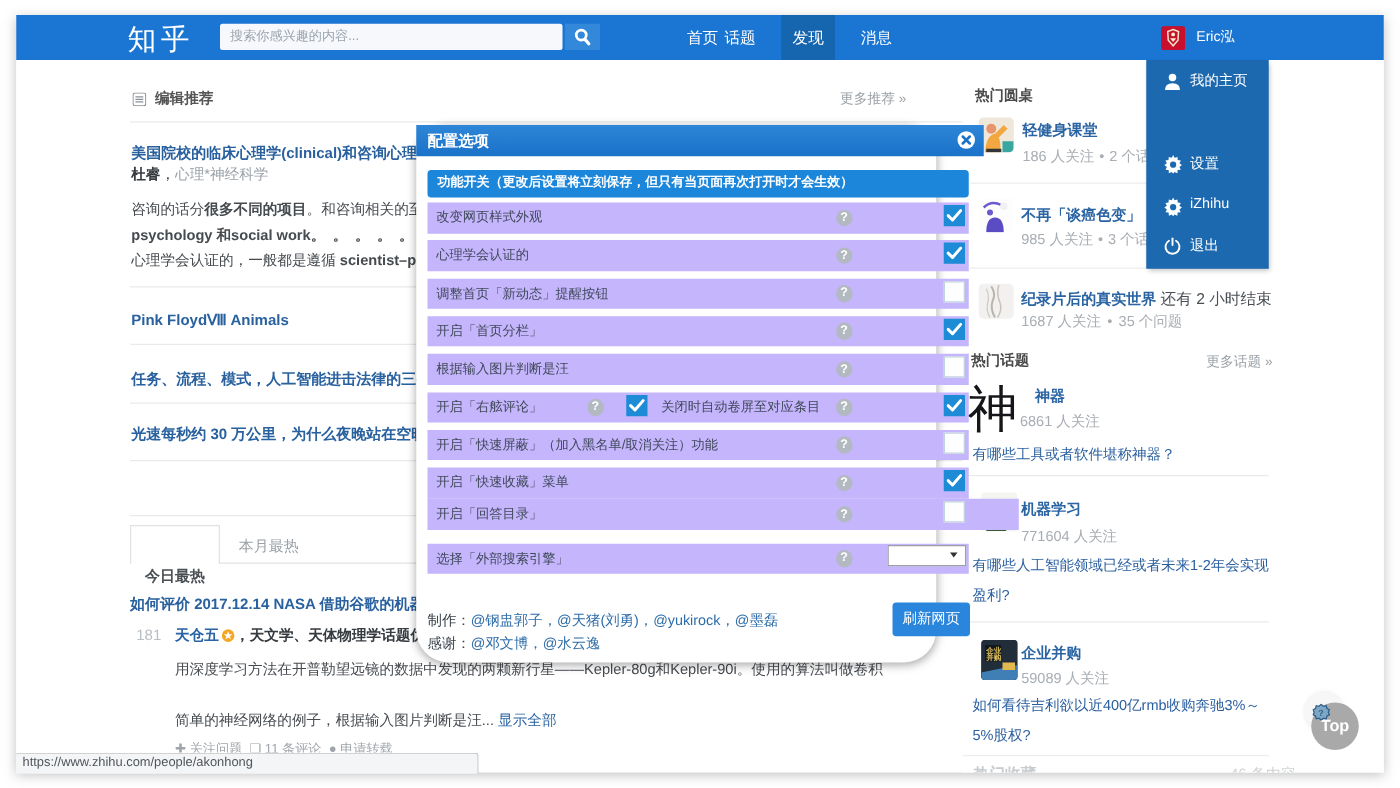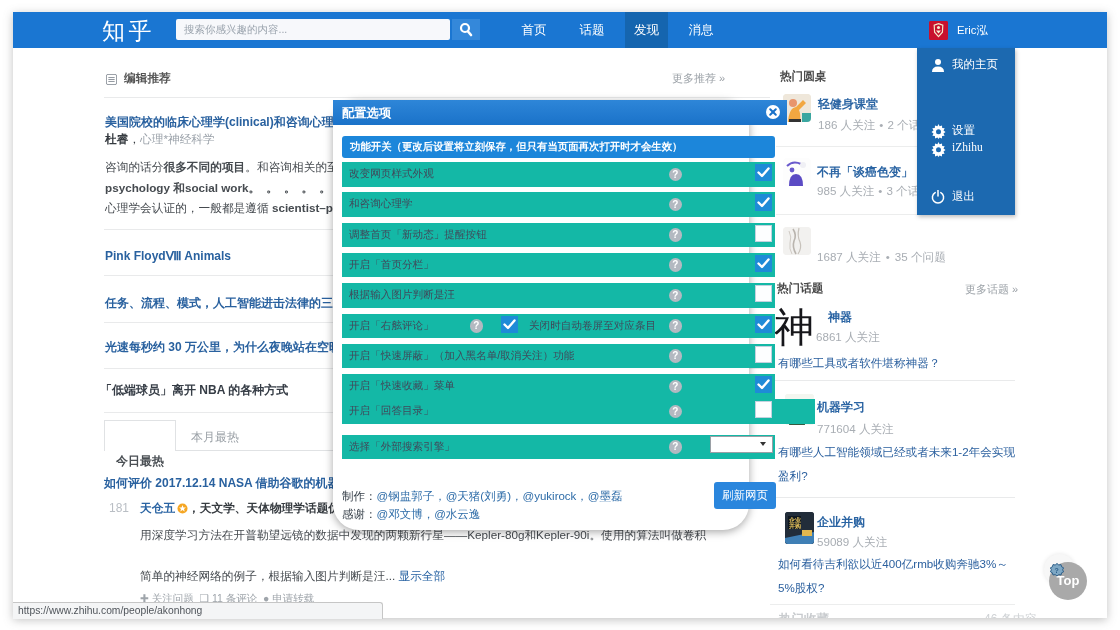--- a/index.html
+++ b/index.html
@@ -33,21 +33,21 @@
 .body-txt{color:#464b50;font-size:11.7px;}
 
 #side{left:770px;top:48px;width:337px;height:570px;overflow:hidden;background:#fff;}
 #side .abs{position:absolute;}
 .sb-blue{color:#2a64a3;font-weight:bold;font-size:12px;}
 .sb-gray{color:#a8adb3;font-size:11.6px;}
 
 #modal{left:333px;top:100px;width:416px;height:430px;background:#fff;z-index:10;
   box-shadow:0 2px 8px rgba(0,0,0,.35);border-radius:26px;}
 #mtitle{left:0;top:0;width:454px;height:25px;background:linear-gradient(#2e86d8,#1a72c9);}
-.mrow{position:absolute;left:9px;width:433px;height:24.5px;background:#14b8a6;}
+.mrow{position:absolute;left:9px;width:433px;height:24.5px;background:#c4b5fd;}
 .mrow .lbl{position:absolute;left:7px;top:5px;font-size:10.6px;color:#40495a;}
 .qmark{position:absolute;width:13.5px;height:13.5px;border-radius:50%;background:#b3b9c1;
   color:#fff;font-size:10px;font-weight:bold;text-align:center;line-height:13.5px;top:5.5px;}
 .cbox{position:absolute;width:17px;height:17px;top:2px;}
 .cbox.on{background:#1e8bd7;}
 .cbox.off{background:#fdfeff;border:1px solid #c3d2df;width:15px;height:15px;}
 .cbox svg{position:absolute;left:2px;top:3px;}
 
 #urlbar{left:13px;top:602px;width:364px;height:16px;background:#f4f5f6;border-top-right-radius:3px;
   border:1px solid #c6c6c6;border-left:none;border-bottom:none;z-index:14;
@@ -57,21 +57,21 @@
 </head>
 <body>
 <div id="page" class="abs"></div>
 <div id="nav" class="abs">
   <div id="logo" class="abs">知乎</div>
   <div id="sinput" class="abs">搜索你感兴趣的内容...</div>
   <div id="sbtn" class="abs"><svg width="28" height="21" viewBox="0 0 28 21">
         <circle cx="13" cy="9" r="4" fill="none" stroke="#fff" stroke-width="2.2"></circle>
         <line x1="16" y1="12.5" x2="19" y2="16" stroke="#fff" stroke-width="2.6" stroke-linecap="round"></line>
       </svg></div>
-  <div class="navlink abs" style="left:496px;width:50px;font-family:Liberation Serif, serif;">首页</div>
+  <div class="navlink abs" style="left:524px;width:50px;font-family:Liberation Serif, serif;">首页</div>
   <div class="navlink abs" style="left:554px;width:50px;">话题</div>
   <div class="navlink abs" style="left:612px;width:43px;background:#1565af;">发现</div>
   <div class="navlink abs" style="left:663px;width:50px;">消息</div>
   <div id="avatar" class="abs"><svg width="19" height="19" viewBox="0 0 19 19">
         <rect width="19" height="19" fill="#c8102e"></rect>
         <path d="M9.5 2.6 L13.8 4.2 L13.4 11.2 L9.5 15.6 L5.6 11.2 L5.2 4.2 Z" fill="none" stroke="#f3e6c8" stroke-width="1.2"></path>
         <circle cx="9.5" cy="6.5" r="1.5" fill="#f7efd2"></circle>
         <path d="M7 9.5 L12 9.5 L9.5 12.5 Z" fill="#f7efd2"></path>
       </svg></div>
   <div id="uname" class="abs">Eric泓</div>
@@ -84,21 +84,21 @@
       </svg>
       <span class="txt">我的主页</span>
     </div>
   <div class="dditem" style="top:66px;">
       <svg width="15" height="15" viewBox="0 0 15 15">
         <path d="M7.5 0 L8.6 2.2 L11 1.5 L11.2 4 L13.7 4.3 L12.5 6.5 L14.5 8 L12.5 9.5 L13.6 11.8 L11.1 12 L10.9 14.5 L8.6 13.6 L7.5 15 L6.4 13.6 L4.1 14.5 L3.9 12 L1.4 11.8 L2.5 9.5 L0.5 8 L2.5 6.5 L1.3 4.3 L3.8 4 L4 1.5 L6.4 2.2 Z" fill="#fff"></path>
         <circle cx="7.5" cy="7.7" r="2.5" fill="#1c69b0"></circle>
       </svg>
       <span class="txt">设置</span>
     </div>
-  <div class="dditem" style="top:84px;font-family:Liberation Serif, serif;">
+  <div class="dditem" style="top:100px;">
       <svg width="15" height="15" viewBox="0 0 15 15">
         <path d="M7.5 0 L8.6 2.2 L11 1.5 L11.2 4 L13.7 4.3 L12.5 6.5 L14.5 8 L12.5 9.5 L13.6 11.8 L11.1 12 L10.9 14.5 L8.6 13.6 L7.5 15 L6.4 13.6 L4.1 14.5 L3.9 12 L1.4 11.8 L2.5 9.5 L0.5 8 L2.5 6.5 L1.3 4.3 L3.8 4 L4 1.5 L6.4 2.2 Z" fill="#fff"></path>
         <circle cx="7.5" cy="7.7" r="2.5" fill="#1c69b0"></circle>
       </svg>
       <span class="txt">iZhihu</span>
     </div>
   <div class="dditem" style="top:132px;">
       <svg width="14" height="14" viewBox="0 0 14 14">
         <path d="M4.2 2.6 A5.6 5.6 0 1 0 9.8 2.6" fill="none" stroke="#fff" stroke-width="1.5" stroke-linecap="round"></path>
         <line x1="7" y1="0.5" x2="7" y2="6" stroke="#fff" stroke-width="1.5" stroke-linecap="round"></line>
@@ -121,21 +121,20 @@
   <div class="abs nowrap body-txt" style="left:92px;top:112px;">咨询的话分<b>很多不同的项目</b>。和咨询相关的至少有三个不同的方向：counseling，clinical</div>
   <div class="abs nowrap body-txt" style="left:92px;top:133px;"><b>psychology 和social work<span style="letter-spacing:6px;">。。。。。。。。。。。。。。。</span></b></div>
   <div class="abs nowrap body-txt" style="left:92px;top:153px;">心理学会认证的，一般都是遵循 <b>scientist–practitioner model 的科学家</b></div>
   <div class="hr" style="top:181px;"></div>
   <div class="abs nowrap t-blue" style="left:92px;top:201px;">Pink FloydⅧ Animals</div>
   <div class="hr" style="top:227px;"></div>
   <div class="abs nowrap t-blue" style="left:92px;top:247px;">任务、流程、模式，人工智能进击法律的三条路径</div>
   <div class="hr" style="top:274px;"></div>
   <div class="abs nowrap t-blue" style="left:92px;top:291px;">光速每秒约 30 万公里，为什么夜晚站在空旷的地方</div>
   <div class="hr" style="top:320px;"></div>
-  <div class="abs nowrap" style="left:87px;top:334px;font-size:12px;font-weight:bold;color:#363d46;">「低端球员」离开 NBA 的各种方式</div>
   <div class="hr" style="top:364px;"></div>
   <div class="abs" style="left:91px;top:372px;width:70px;height:30px;border:1px solid #e0e2e4;border-bottom:none;background:#fff;"></div>
   <div class="abs nowrap" style="left:103px;top:381px;font-size:12px;font-weight:bold;color:#4a4f54;margin-top:24px;">今日最热</div>
   <div class="abs nowrap" style="left:178px;top:381px;font-size:12px;color:#9aa0a6;">本月最热</div>
   <div class="abs" style="left:162px;top:402px;width:612px;height:1px;background:#e0e2e4;"></div>
   <div class="abs nowrap t-blue" style="left:91px;top:427px;">如何评价 2017.12.14 NASA 借助谷歌的机器学习发现第二个「太阳系」？</div>
   <div class="abs nowrap" style="left:96px;top:453px;font-size:12px;color:#b9bec4;">181</div>
   <div class="abs nowrap" style="left:127px;top:453px;font-size:11.7px;"><b style="color:#2a64a3;">天仓五</b><span style="position:relative;display:inline-block;width:13px;"><svg style="position:absolute;left:2px;top:-9px;" width="11" height="11" viewBox="0 0 12 12">
           <circle cx="6" cy="6" r="5.5" fill="#f5a623"></circle>
           <path d="M6 2.2 L7 4.8 L9.8 4.9 L7.6 6.6 L8.4 9.3 L6 7.7 L3.6 9.3 L4.4 6.6 L2.2 4.9 L5 4.8 Z" fill="#fff"></path>
@@ -165,20 +164,21 @@
       </svg></div>
   <div class="abs nowrap sb-blue" style="left:47px;top:116px;">不再「谈癌色变」</div>
   <div class="abs nowrap sb-gray" style="left:47px;top:136px;">985 人关注<span style="padding:0 4px;">•</span>3 个话题</div>
   <div class="abs" style="left:6px;top:166px;width:239px;height:1px;background:#eceded;"></div>
   <div class="abs" style="left:13px;top:179px;width:28px;height:28px;border-radius:4px;overflow:hidden;background:#f4f3f1;"><svg width="28" height="28" viewBox="0 0 28 28">
         <rect width="28" height="28" fill="#f2f1ef"></rect>
         <path d="M10 2 Q14 8 11 14 Q9 20 13 27" fill="none" stroke="#b9b4ae" stroke-width="1.6"></path>
         <path d="M16 1 Q14 9 17 15 Q19 21 15 27" fill="none" stroke="#c7c2bb" stroke-width="1.2"></path>
         <path d="M6 4 Q9 10 7 16 Q6 22 9 27" fill="none" stroke="#cfcac4" stroke-width="1"></path>
       </svg></div>
+  <div class="abs nowrap" style="left:47px;top:182px;"><span class="sb-blue">纪录片后的真实世界</span><span style="font-size:12.5px;color:#4a4f55;">  还有 2 小时结束</span></div>
   <div class="abs nowrap sb-gray" style="left:47px;top:202px;">1687 人关注<span style="padding:0 5px;">•</span>35 个问题</div>
   <div class="abs nowrap" style="left:7px;top:233px;font-size:11.6px;font-weight:bold;color:#4a4a4a;">热门话题</div>
   <div class="abs nowrap" style="left:195px;top:234px;font-size:11px;color:#9aa0a6;">更多话题 »</div>
   <div class="abs" style="left:2px;top:255px;width:42px;height:45px;overflow:hidden;background:#fff;">
       <span style="position:absolute;left:2px;top:-3px;font-size:40px;color:#16161a;font-family:'Liberation Serif',serif;">神</span>
     </div>
   <div class="abs nowrap" style="left:58px;top:261px;font-size:12px;font-weight:bold;color:#2a64a3;">神器</div>
   <div class="abs nowrap sb-gray" style="left:46px;top:282px;">6861 人关注</div>
   <div class="abs nowrap" style="left:8px;top:308px;font-size:11.6px;color:#2a5f9e;">有哪些工具或者软件堪称神器？</div>
   <div class="abs" style="left:0;top:332px;width:245px;height:1px;background:#e9eaeb;"></div>
@@ -221,21 +221,21 @@
   <div class="mrow" style="top:62px;">
       <span class="lbl">改变网页样式外观</span>
       <span class="qmark" style="left:326.5px;">?</span>
       <span class="cbox on" style="left:413px;">
         <svg width="13" height="11" viewBox="0 0 13 11">
           <path d="M1.5 5.5 L5 9 L11.5 1.5" fill="none" stroke="#fff" stroke-width="2.4" stroke-linecap="round" stroke-linejoin="round"></path>
         </svg>
       </span>
     </div>
   <div class="mrow" style="top:92.3px;">
-      <span class="lbl">和咨询心理学</span>
+      <span class="lbl">心理学会认证的</span>
       <span class="qmark" style="left:326.5px;">?</span>
       <span class="cbox on" style="left:413px;">
         <svg width="13" height="11" viewBox="0 0 13 11">
           <path d="M1.5 5.5 L5 9 L11.5 1.5" fill="none" stroke="#fff" stroke-width="2.4" stroke-linecap="round" stroke-linejoin="round"></path>
         </svg>
       </span>
     </div>
   <div class="mrow" style="top:122.6px;">
       <span class="lbl">调整首页「新动态」提醒按钮</span>
       <span class="qmark" style="left:326.5px;">?</span>

